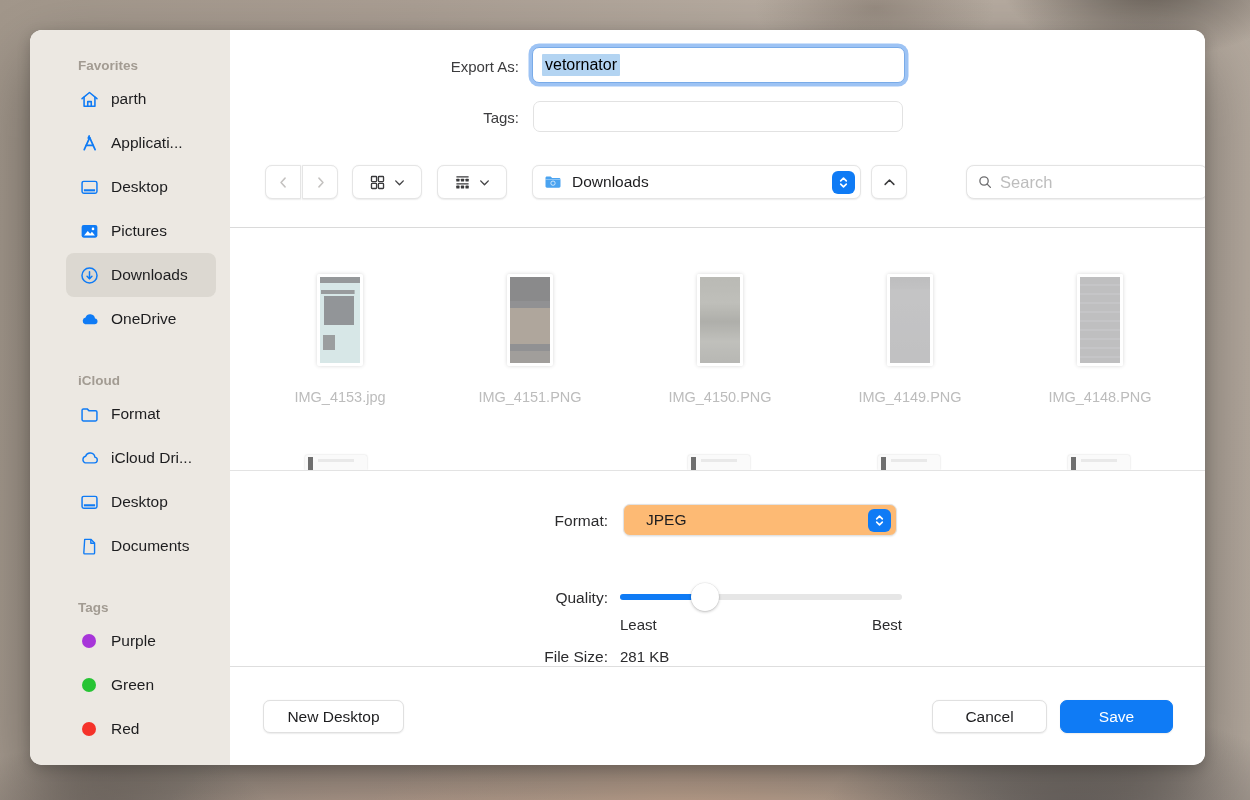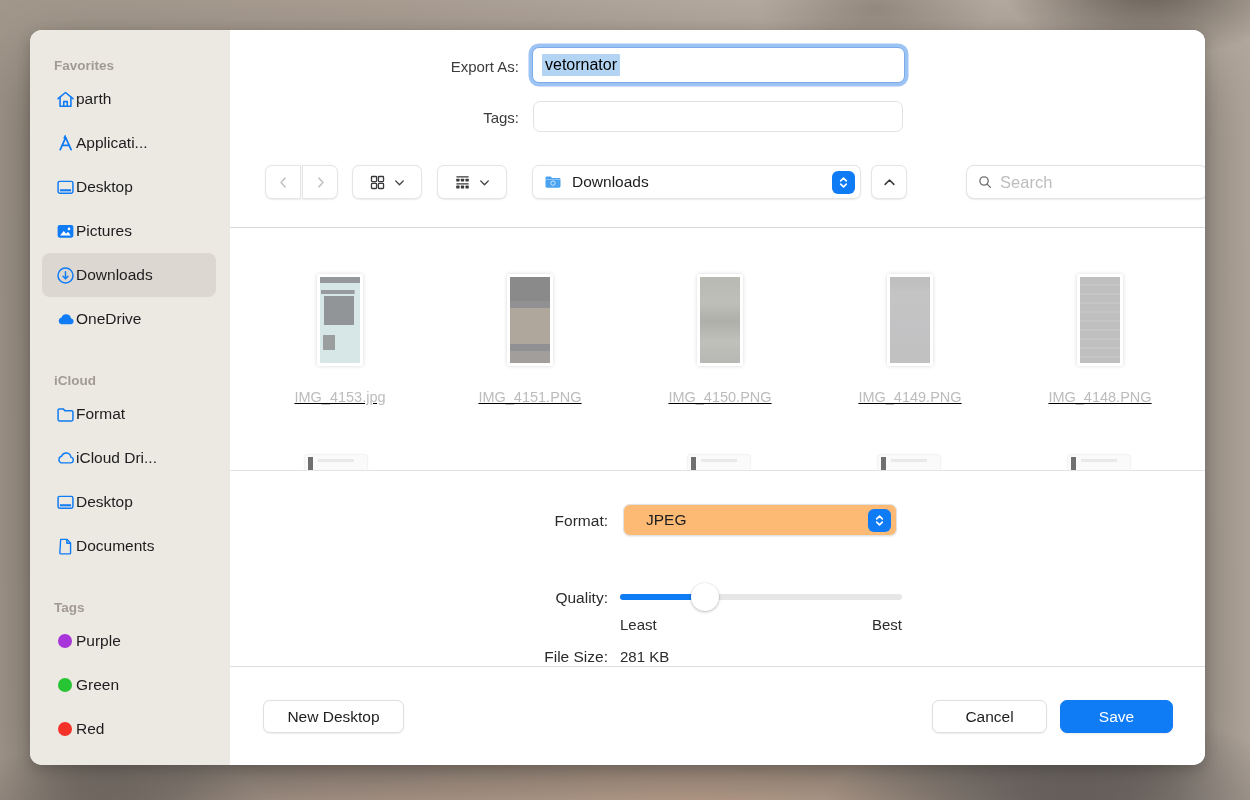--- a/index.html
+++ b/index.html
@@ -16,26 +16,26 @@
       linear-gradient(100deg,#a2978b 0%,#ab9f94 30%,#b8ada2 58%,#b2a79c 100%);
   }
   .dialog {
     position:absolute; left:30px; top:30px; width:1175px; height:735px;
     background:#fff; border-radius:12px; overflow:hidden;
     box-shadow:0 28px 70px rgba(0,0,0,.38), 0 4px 14px rgba(0,0,0,.2);
   }
   
   .sidebar {
     position:absolute; left:0; top:0; width:200px; height:100%;
-    background:var(--sidebar-bg,#ece8e2); padding-top:28px;
+    background:var(--sidebar-bg,#ece8e2); padding-top:28px;padding-left:24px;
   }
   .sb-title { font-size:13.5px; font-weight:bold; color:#a29b92; margin:0 0 4px 24px; }
   .sb-title.spaced { margin-top:32px; }
   .sb-item {
-    display:flex; align-items:center; height:44px;
+    display:flex; align-items:center; gap:11px; height:44px;
     margin:0 14px 0 12px; padding-left:13px; border-radius:8px;
     font-size:15.5px; color:#1d1d1f; cursor:default;
   }
   .sb-item.selected { background:var(--sidebar-selected-bg,#dcd8d1); }
   .sb-item .ic { width:21px; height:21px; flex:0 0 21px; color:var(--accent-blue,#0a7aff); display:flex; align-items:center; justify-content:center; }
   .sb-item svg { width:21px; height:21px; }
   .tag-dot { width:14px; height:14px; border-radius:50%; flex:0 0 14px; margin-left:3px; margin-right:4px; }
   
   .main { position:absolute; left:200px; top:0; width:975px; height:100%; background:#fff; }
   .row-export { position:absolute; left:0; top:17px; width:100%; height:37px; }
@@ -88,21 +88,21 @@
     border:none; outline:none; font-size:16.5px; color:#1d1d1f; width:100%;
     font-family:inherit; background:transparent;
   }
   .search-field input::placeholder { color:#bdbdbd; }
   
   .divider { position:absolute; left:0; width:100%; height:0; border-top:1px solid #dadada; }
   .d1 { top:197px; }
   .d2 { top:440px; border-top-color:#e3e3e3; }
   .d3 { top:636px; border-top-color:#dedede; }
   .files { position:absolute; left:0; top:198px; width:100%; height:242px; overflow:hidden; }
-  .file-grid { position:absolute; left:15px; top:46px; display:grid; grid-template-columns:repeat(5,190px);text-decoration:underline; }
+  .file-grid { position:absolute; left:15px; top:46px; display:grid; grid-template-columns:repeat(5,190px); }
   .file-item { display:flex; flex-direction:column; align-items:center; }
   .thumb {
     width:46px; height:92px; border:3px solid #fff; border-radius:2px;
     box-shadow:0 0 4px rgba(0,0,0,.28); opacity:.55;
   }
   .file-name { margin-top:23px; font-size:14.5px; color:#bcbcbc; }
   .t1 { background:
         linear-gradient(#3f4548,#3f4548) 0 0/100% 7% no-repeat,
         linear-gradient(#454a4e,#454a4e) 8% 16%/84% 5% no-repeat,
         linear-gradient(#3a3f44,#3a3f44) 40% 34%/76% 34% no-repeat,

